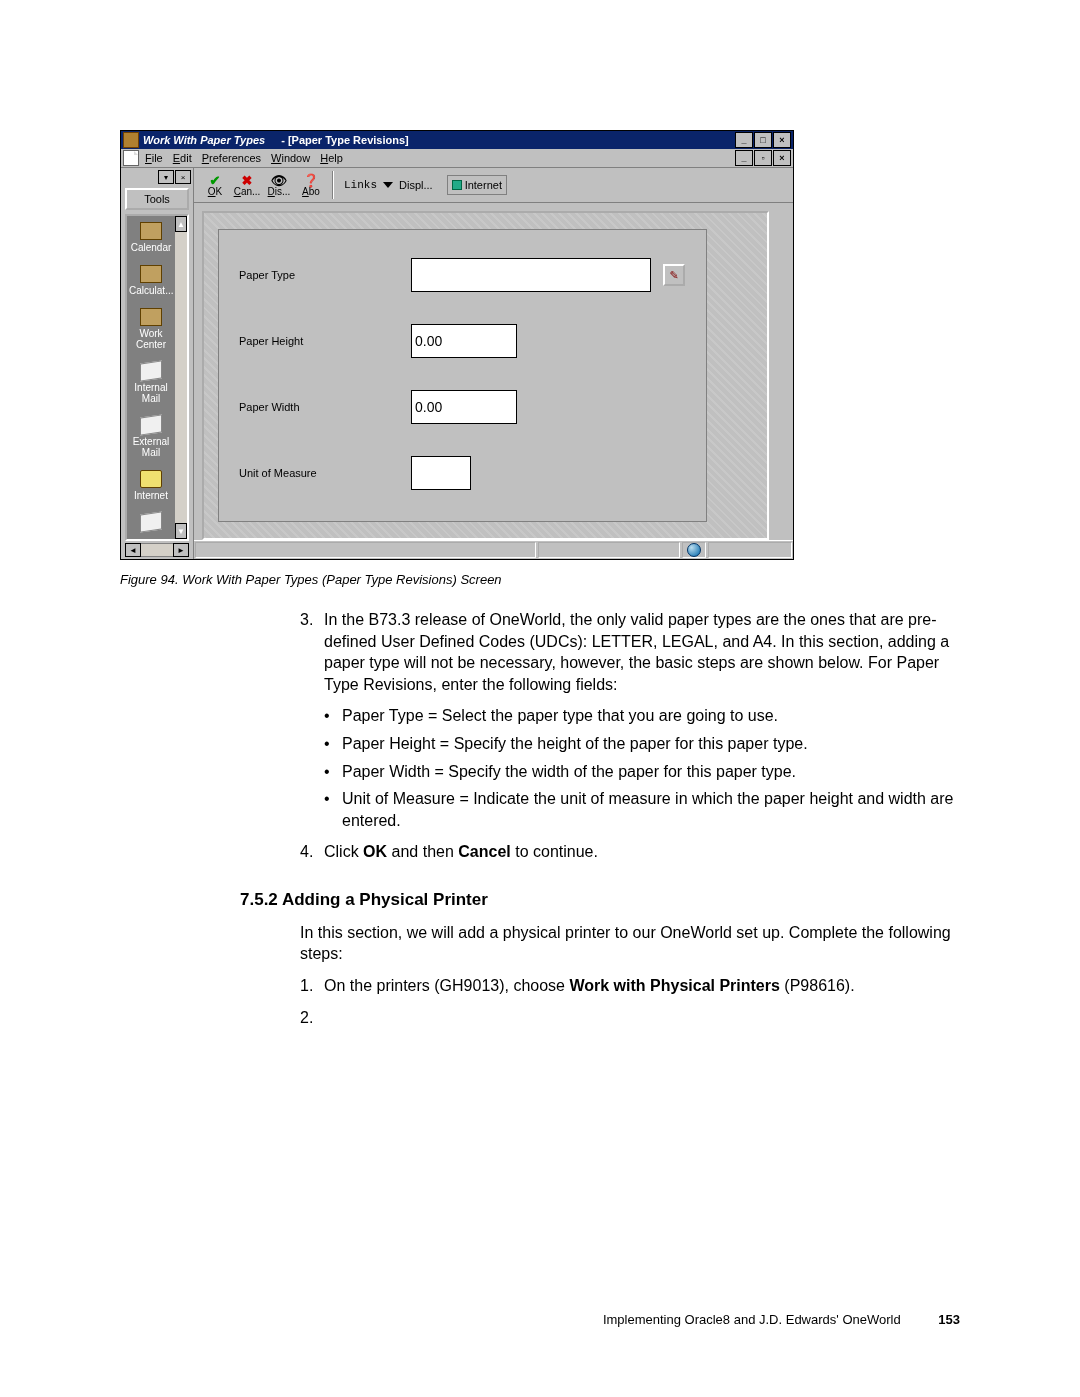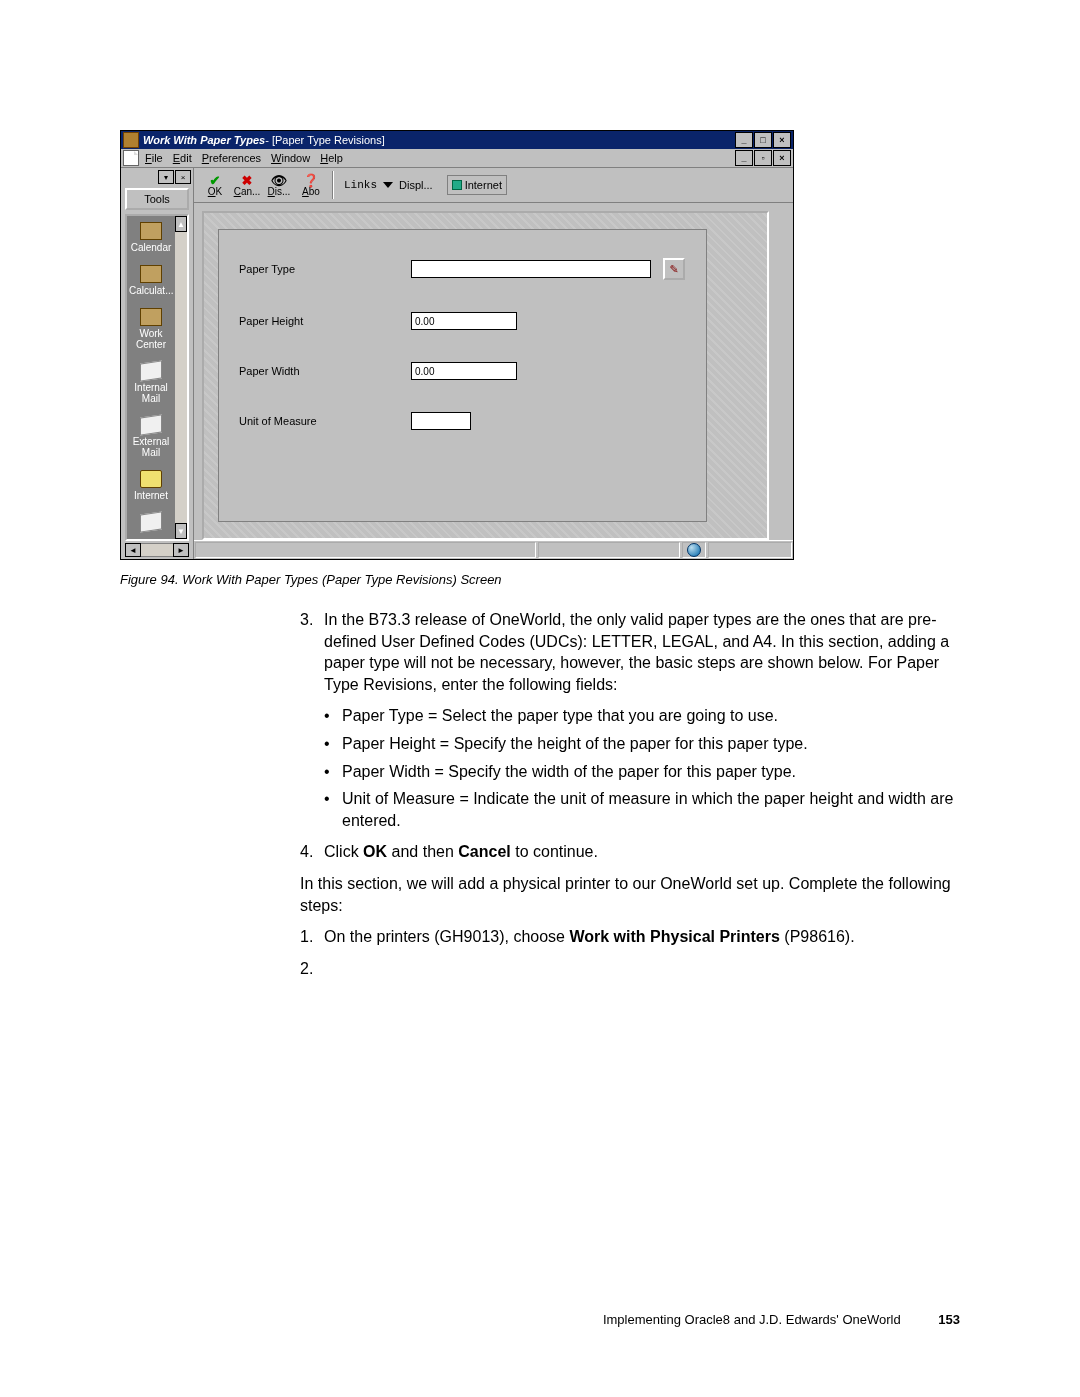--- a/index.html
+++ b/index.html
@@ -36,21 +36,21 @@
     justify-content: space-between;
   }
   .titlebar .tb-icon {
     width: 14px; height: 14px;
     background: #b08030;
     border: 1px solid #704000;
     margin-right: 4px;
     display: inline-block;
   }
   .titlebar .tb-title { font-style: italic; font-weight: bold; }
-  .titlebar .tb-sub { font-weight: normal; margin-left: 0; }
+  .titlebar .tb-sub { font-weight: bold; margin-left: 16px; }
   .titlebar .spacer { flex: 1; }
   .ctrl-btn {
     width: 16px; height: 14px;
     background: #c0c0c0;
     border: 1px solid #000;
     margin-left: 1px;
     display: flex; align-items: center; justify-content: center;
     font-size: 9px; font-weight: bold; color: #000;
   }
   .menubar {
@@ -199,25 +199,25 @@
     border:1px solid #808080;
   }
   .form-row {
     display:flex; align-items:center;
     padding: 16px 20px;
     gap: 12px;
   }
   .form-row.first { padding-top:28px; }
   .form-label { width:160px; font-size:11px; color:#000; }
   .txt-input {
-    height:18px;
+    height:34px;
     background:#fff;
     border:1px solid #000;
     box-sizing:border-box;
-    font-size:10px;
+    font-size:14px;
     padding:1px 3px;
   }
   .txt-input.long { width:240px; }
   .txt-input.med  { width:106px; }
   .txt-input.short{ width:60px; }
   .search-btn {
     width:18px; height:18px; border:2px outset #fff;
     background:#c0c0c0; display:flex; align-items:center; justify-content:center;
     font-size:11px; color:#800000;
   }
@@ -439,20 +439,21 @@
       <span>Unit of Measure = Indicate the unit of measure in which the paper height and width are entered.</span>
     </div>
 
     <div class="ol-item" style="margin-top:10px">
       <span class="num">4.</span>
       <span>
         <span>Click </span><b>OK</b><span> and then </span><b>Cancel</b><span> to continue.</span>
       </span>
     </div>
 
+    <div class="section-head">7.5.2  Adding a Physical Printer</div>
     <div style="margin-bottom:10px">In this section, we will add a physical printer to our OneWorld set up. Complete the following steps:</div>
 
     <div class="ol-item">
       <span class="num">1.</span>
       <span>
         <span>On the printers (GH9013), choose </span><b>Work with Physical Printers</b><span> (P98616).</span>
       </span>
     </div>
     <div class="ol-item">
       <span class="num">2.</span>

